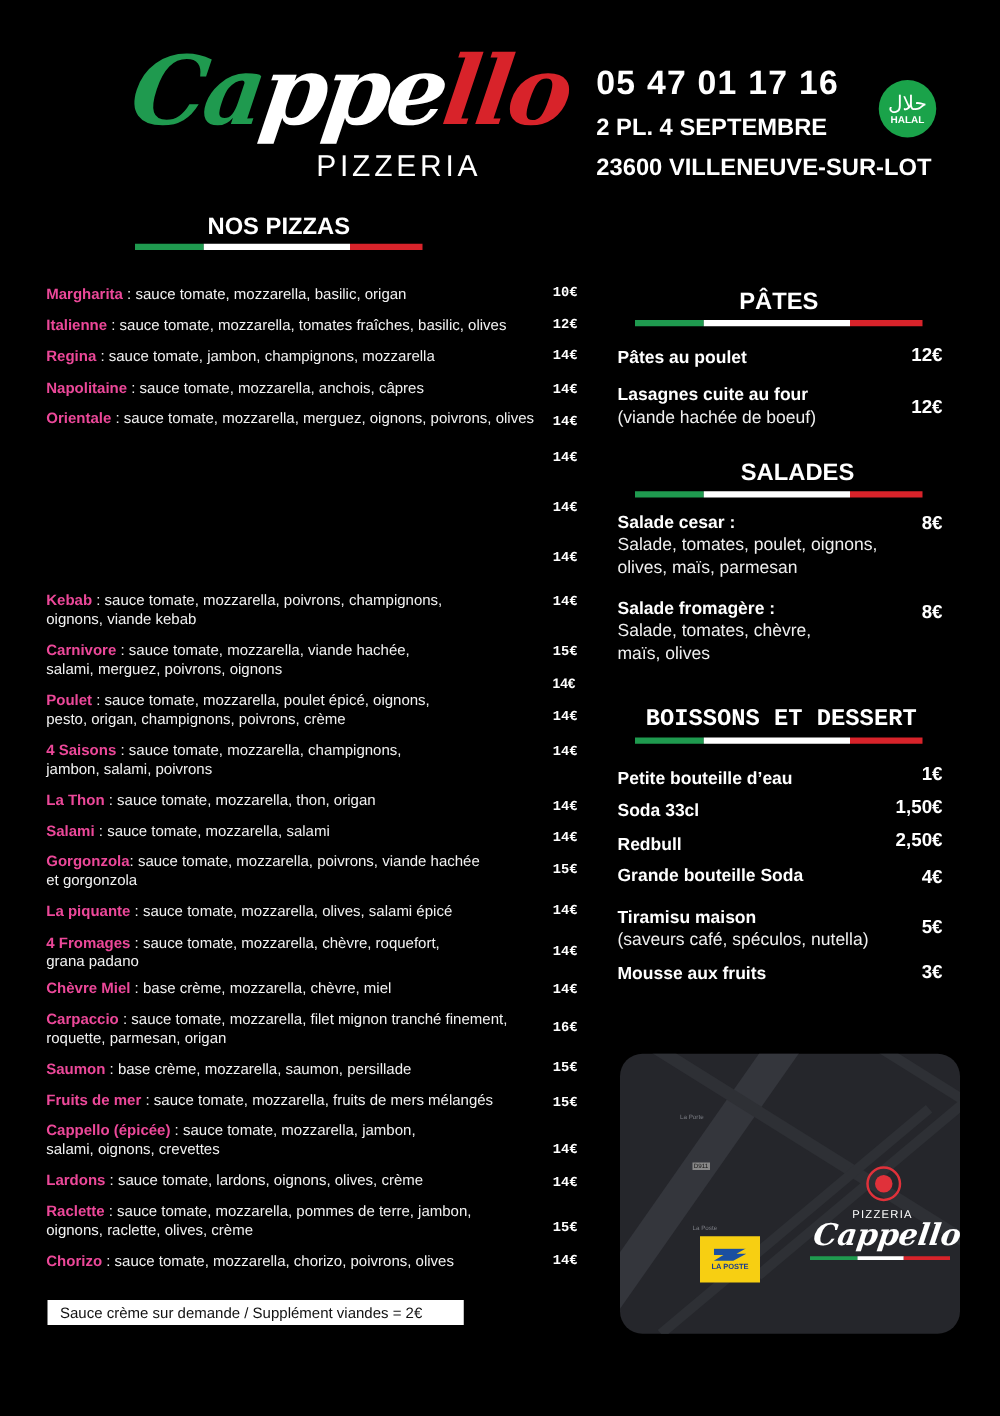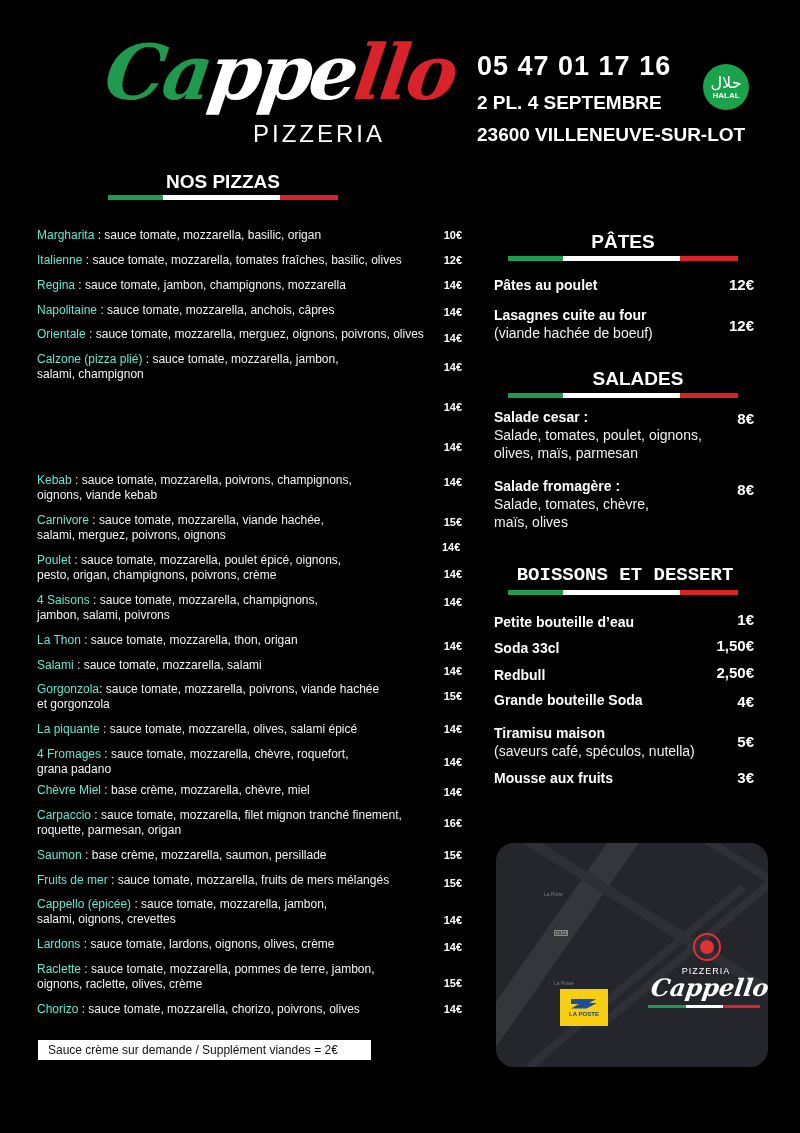--- a/index.html
+++ b/index.html
@@ -24,23 +24,23 @@
   .sec-title{font-family:"Liberation Sans",sans-serif;font-weight:bold;font-size:19px;text-align:center;color:#fff;}
   .flag{height:5px;display:flex;}
   .flag span{display:block;height:100%;}
   .flag .fg{background:#1f9a4f;flex:0 0 24%;}
   .flag .fw{background:#fff;flex:0 0 51%;}
   .flag .fr{background:#d8232a;flex:1;}
   
   .pizza-list{left:37px;top:225px;width:428px;}
   .pz{position:absolute;left:0;width:428px;font-family:"Liberation Sans",sans-serif;font-size:12px;line-height:15px;}
   .pz .desc{width:400px;display:block;}
-  .pz .nm{color:#5eead4;font-weight:normal;}
+  .pz .nm{color:#ec4899;font-weight:bold;}
   .pz .tx{color:#f2f2f2;}
-  .pz .pr{position:absolute;right:3px;font-weight:bold;font-size:11px;color:#fff;}
+  .pz .pr{position:absolute;right:3px;font-weight:bold;font-size:11px;color:#fff;font-family:Liberation Mono, monospace;}
   .stray{position:absolute;font-weight:bold;font-size:11px;color:#fff;font-family:"Liberation Sans",sans-serif;}
   .note{left:38px;top:1040px;width:333px;height:20px;background:#fff;color:#111;font-family:"Liberation Sans",sans-serif;font-size:12px;line-height:20px;text-indent:10px;}
   
   .rc-row{position:absolute;left:494px;width:260px;font-family:"Liberation Sans",sans-serif;}
   .rc-row .it{font-weight:bold;font-size:14px;line-height:18px;}
   .rc-row .sb{font-size:14px;line-height:18px;color:#f0f0f0;}
   .rc-row .pr{position:absolute;right:0;font-weight:bold;font-size:15px;}
   
   .map{left:496px;top:843px;width:272px;height:224px;border-radius:18px;background:#25262b;overflow:hidden;}
   .road{position:absolute;background:#34363c;}
@@ -95,21 +95,20 @@
     </div>
   <div class="pz" style="top:78px">
       <span class="desc"><span class="nm">Napolitaine</span><span class="tx"> : sauce tomate, mozzarella, anchois, câpres</span></span>
       <span class="pr" style="top:2px">14€</span>
     </div>
   <div class="pz" style="top:102px">
       <span class="desc" style="width:410px"><span class="nm">Orientale</span><span class="tx"> : sauce tomate, mozzarella, merguez, oignons, poivrons, olives</span></span>
       <span class="pr" style="top:4px">14€</span>
     </div>
   <div class="pz" style="top:127px">
-      <span class="desc" style="width:330px"><span class="nm">Calzone (pizza plié)</span><span class="tx"> : sauce tomate, mozzarella, jambon, salami, champignon</span></span>
       <span class="pr" style="top:8px">14€</span>
     </div>
   <div class="pz" style="top:167px">
       <span class="pr" style="top:8px">14€</span>
     </div>
   <div class="pz" style="top:207px">
       <span class="pr" style="top:8px">14€</span>
     </div>
   <div class="pz" style="top:248px">
       <span class="desc" style="width:330px"><span class="nm">Kebab</span><span class="tx"> : sauce tomate, mozzarella, poivrons, champignons, oignons, viande kebab</span></span>

